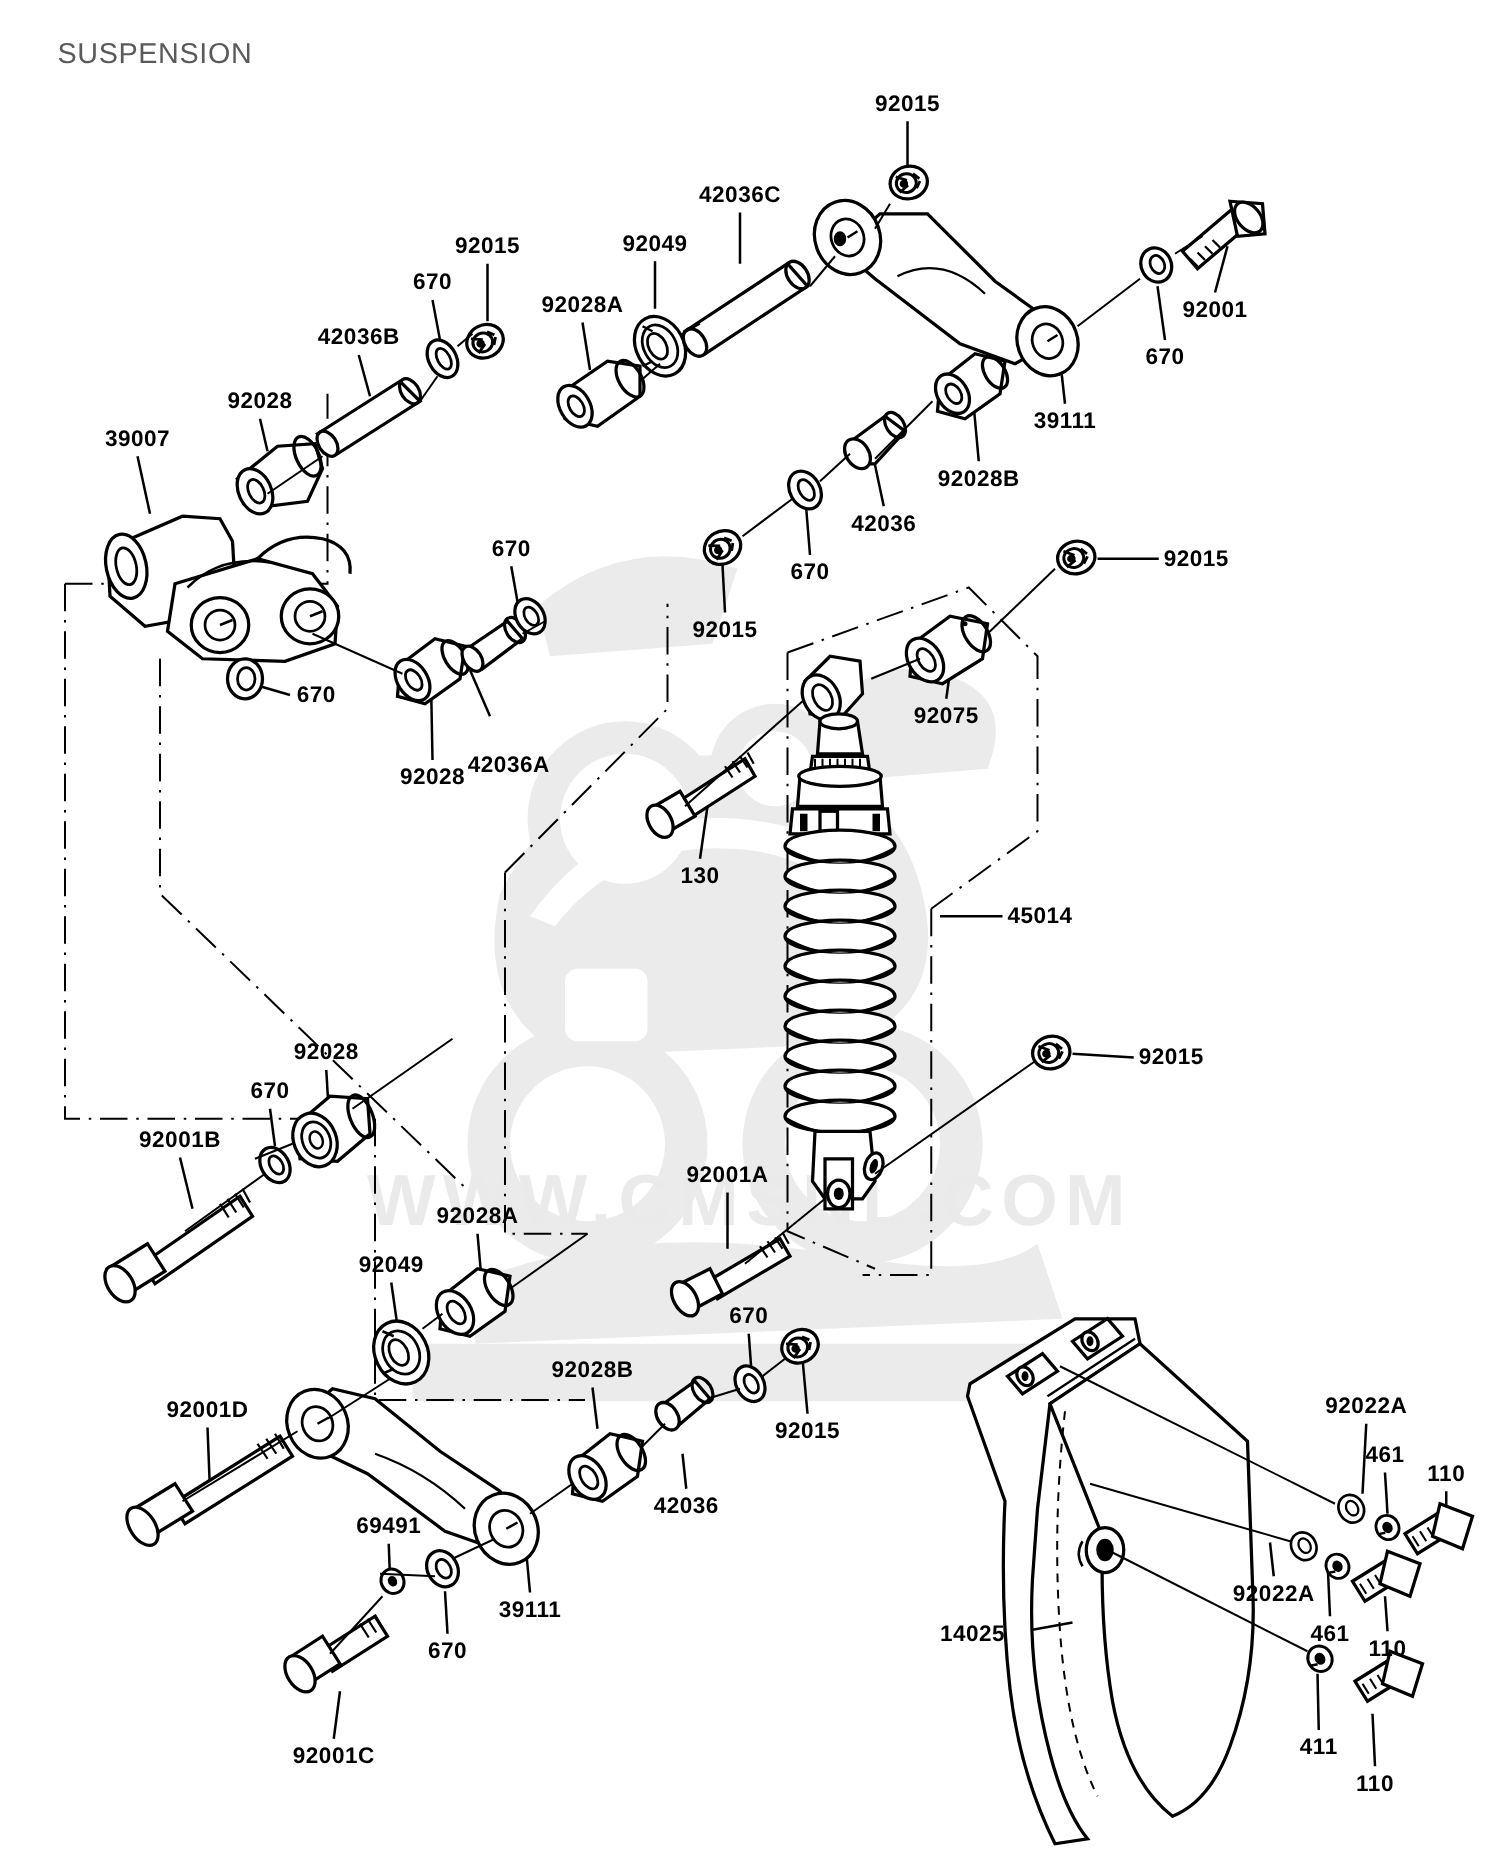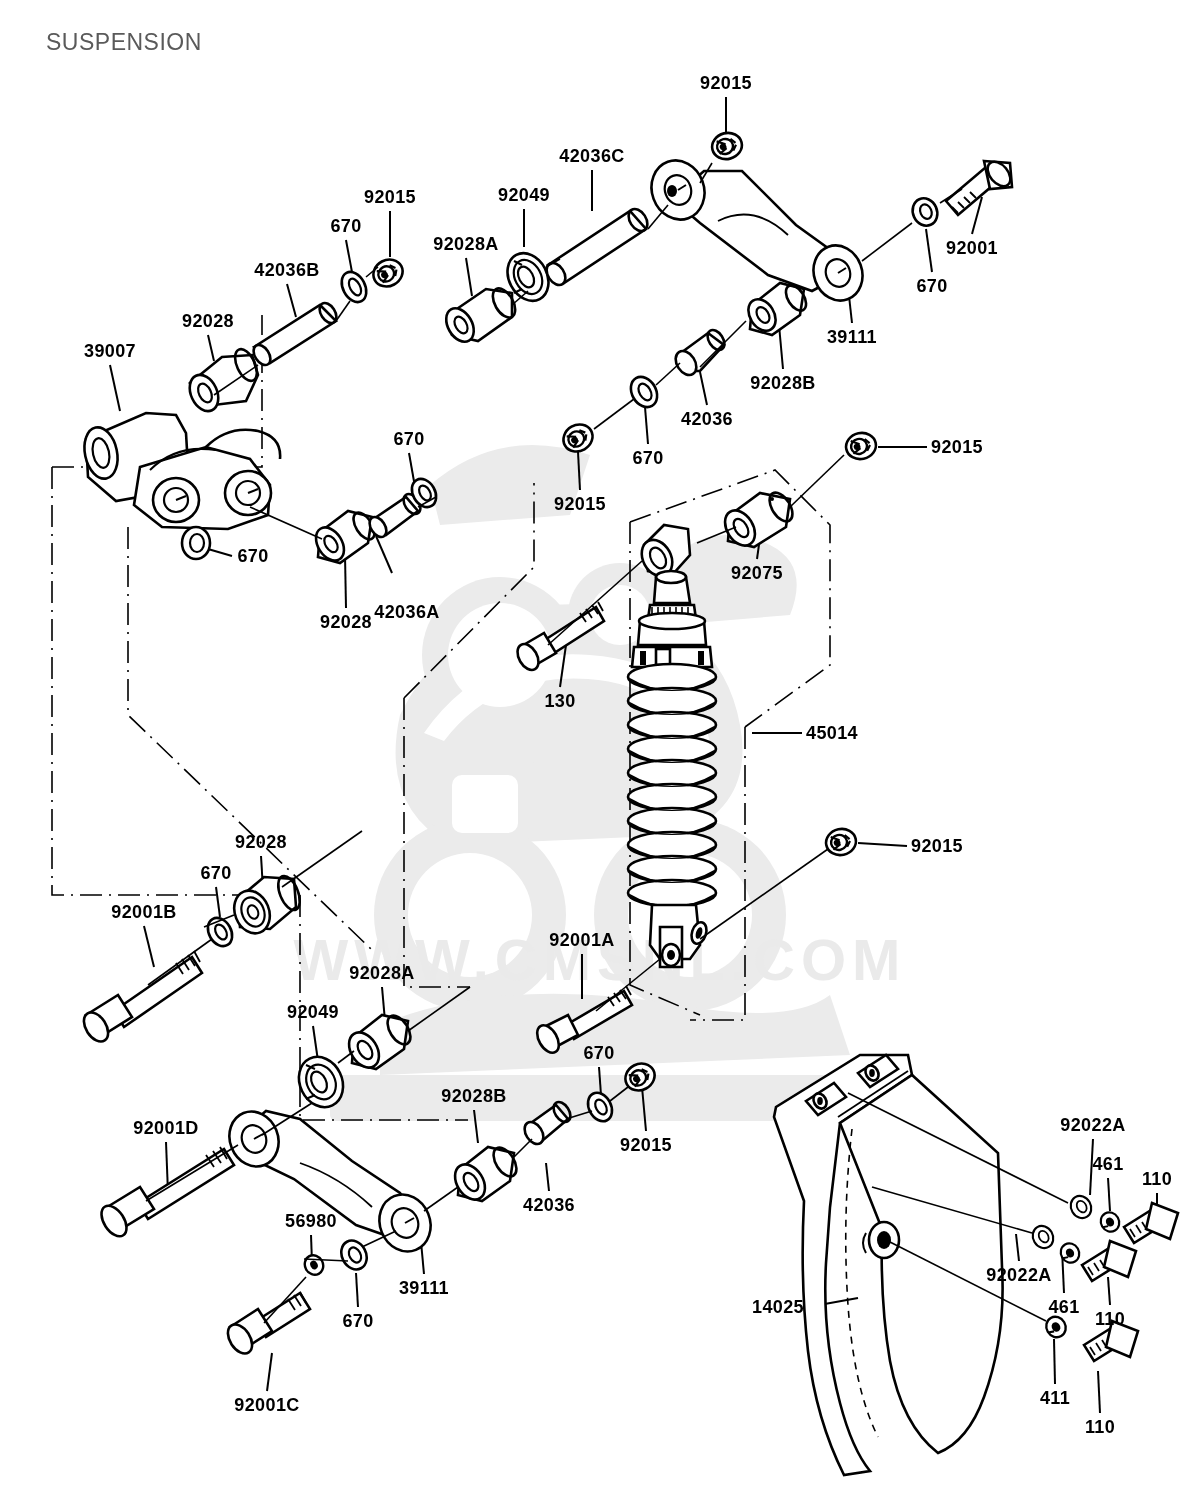--- a/index.html
+++ b/index.html
@@ -558,21 +558,21 @@
       <div class="lbl" style="left: 216px; top: 858px;">670</div>
       <div class="lbl" style="left: 144px; top: 897px;">92001B</div>
       <div class="lbl" style="left: 382px; top: 958px;">92028A</div>
       <div class="lbl" style="left: 313px; top: 997px;">92049</div>
       <div class="lbl" style="left: 599px; top: 1038px;">670</div>
       <div class="lbl" style="left: 474px; top: 1081px;">92028B</div>
       <div class="lbl" style="left: 646px; top: 1130px;">92015</div>
       <div class="lbl" style="left: 166px; top: 1113px;">92001D</div>
       <div class="lbl" style="left: 549px; top: 1190px;">42036</div>
       <div class="lbl" style="left: 424px; top: 1273px;">39111</div>
-      <div class="lbl" style="left: 311px; top: 1206px;">56980</div>
+      <div class="lbl" style="left: 311px; top: 1206px;">69491</div>
       <div class="lbl" style="left: 358px; top: 1306px;">670</div>
       <div class="lbl" style="left: 267px; top: 1390px;">92001C</div>
       <div class="lbl" style="left: 1093px; top: 1110px;">92022A</div>
       <div class="lbl" style="left: 1108px; top: 1149px;">461</div>
       <div class="lbl" style="left: 1157px; top: 1164px;">110</div>
       <div class="lbl" style="left: 1019px; top: 1260px;">92022A</div>
       <div class="lbl" style="left: 1064px; top: 1292px;">461</div>
       <div class="lbl" style="left: 1110px; top: 1304px;">110</div>
       <div class="lbl" style="left: 1055px; top: 1383px;">411</div>
       <div class="lbl" style="left: 1100px; top: 1412px;">110</div>

